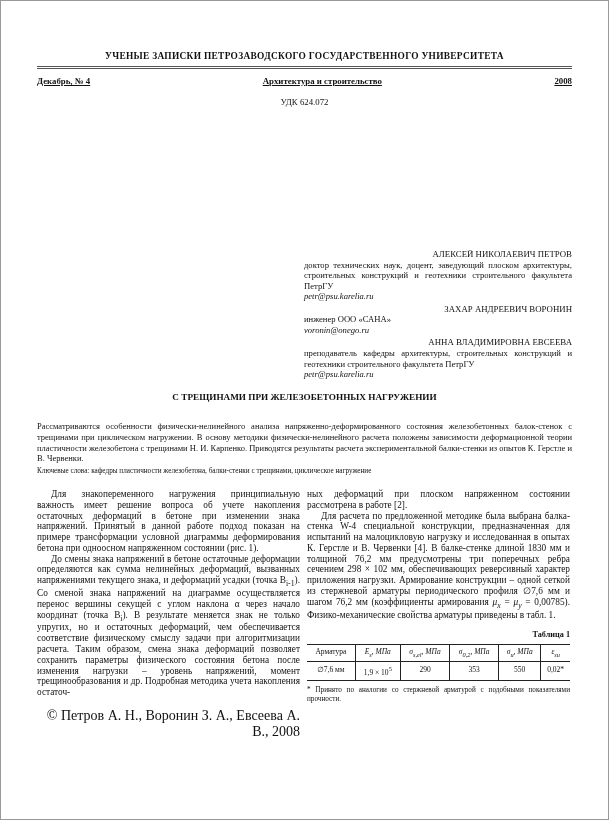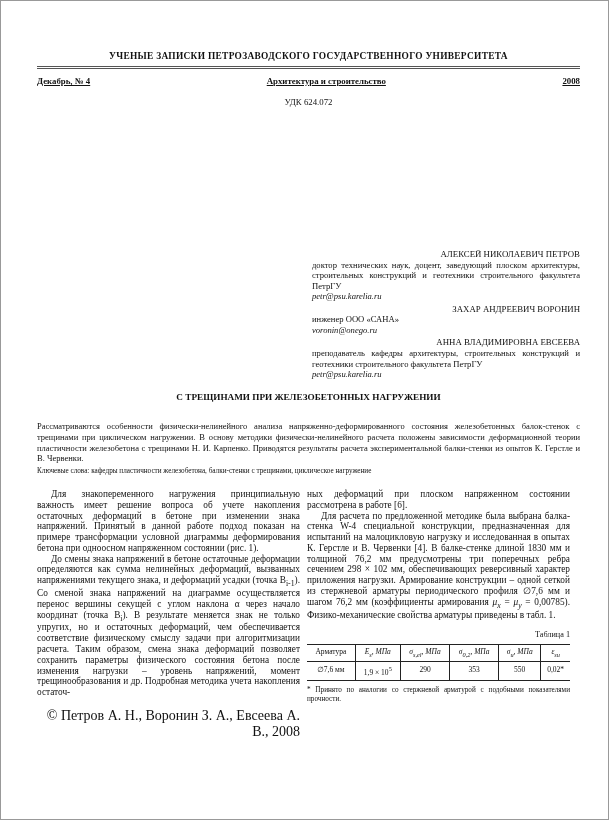--- a/index.html
+++ b/index.html
@@ -7,21 +7,21 @@
     position:relative;
     width:609px; height:820px;
     margin:0 auto;
     background:#ffffff;
     border:1px solid #999;
     box-sizing:border-box;
     font-family:"Liberation Serif","DejaVu Serif",serif;
     color:#111;
     overflow:hidden;
   }
-  .content { padding:50px 28px 0 36px; }
+  .content { padding:50px 36px 0 36px; }
 
   
   .journal-title {
     text-align:center; font-weight:bold; font-size:9.4px;
     letter-spacing:0.3px;
   }
   .header-rule {
     margin-top:5px; height:0;
     border-top:3px double #555;
   }
@@ -53,21 +53,21 @@
   
   .columns { display:flex; gap:7px; margin-top:14px; }
   .col { width:263px; font-size:9.3px; line-height:1.16; text-align:justify; }
   .col p { margin:0; }
   .col p.indent { text-indent:14px; }
 
   .copyright { margin-top:10px; font-size:14px; text-align:right; }
 
   
   .table-block { margin-top:10px; }
-  .table-label { text-align:right; font-weight:normal; font-size:8.2px; margin-bottom:4px; }
+  .table-label { text-align:right; font-weight:bold; font-size:8.2px; margin-bottom:4px; }
   table.data {
     width:100%; border-collapse:collapse; font-size:7.5px;
     border-top:1px solid #222; border-bottom:1px solid #222;
   }
   table.data th {
     font-weight:normal; text-align:center; padding:3px 2px;
     border-bottom:1px solid #222;
   }
   table.data td { text-align:center; padding:3px 2px; }
   table.data th + th, table.data td + td { border-left:1px solid #222; }
@@ -114,21 +114,21 @@
     <div class="keywords">Ключевые слова: кафедры пластичности железобетона, балки-стенки с трещинами, циклическое нагружение</div>
 
     <div class="columns">
       <div class="col">
         <p class="indent">Для знакопеременного нагружения принципиальную важность имеет решение вопроса об учете накопления остаточных деформаций в бетоне при изменении знака напряжений. Принятый в данной работе подход показан на примере трансформации условной диаграммы деформирования бетона при одноосном напряженном состоянии (рис. 1).</p>
         <p class="indent">До смены знака напряжений в бетоне остаточные деформации определяются как сумма нелинейных деформаций, вызванных напряжениями текущего знака, и деформаций усадки (точка B<sub>i-1</sub>). Со сменой знака напряжений на диаграмме осуществляется перенос вершины секущей с углом наклона α через начало координат (точка B<sub>i</sub>). В результате меняется знак не только упругих, но и остаточных деформаций, чем обеспечивается соответствие физическому смыслу задачи при алгоритмизации расчета. Таким образом, смена знака деформаций позволяет сохранить параметры физического состояния бетона после изменения нагрузки – уровень напряжений, момент трещинообразования и др. Подробная методика учета накопления остаточ-</p>
         <div class="copyright">© Петров А. Н., Воронин З. А., Евсеева А. В., 2008</div>
       </div>
 
       <div class="col">
-        <p>ных деформаций при плоском напряженном состоянии рассмотрена в работе [6].</p>
+        <p>ных деформаций при плоском напряженном состоянии рассмотрена в работе [2].</p>
         <p class="indent">Для расчета по предложенной методике была выбрана балка-стенка W-4 специальной конструкции, предназначенная для испытаний на малоцикловую нагрузку и исследованная в опытах К. Герстле и В. Червенки [4]. В балке-стенке длиной 1830 мм и толщиной 76,2 мм предусмотрены три поперечных ребра сечением 298 × 102 мм, обеспечивающих реверсивный характер приложения нагрузки. Армирование конструкции – одной сеткой из стержневой арматуры периодического профиля ∅7,6 мм и шагом 76,2 мм (коэффициенты армирования <i>μ<sub>x</sub></i> = <i>μ<sub>y</sub></i> = 0,00785). Физико-механические свойства арматуры приведены в табл. 1.</p>
 
         <div class="table-block">
           <div class="table-label">Таблица 1</div>
           <table class="data">
             <thead>
               <tr>
                 <th>Арматура</th>
                 <th><i>E<sub>s</sub>, МПа</i></th>
                 <th><i>σ<sub>s,el</sub>, МПа</i></th>

